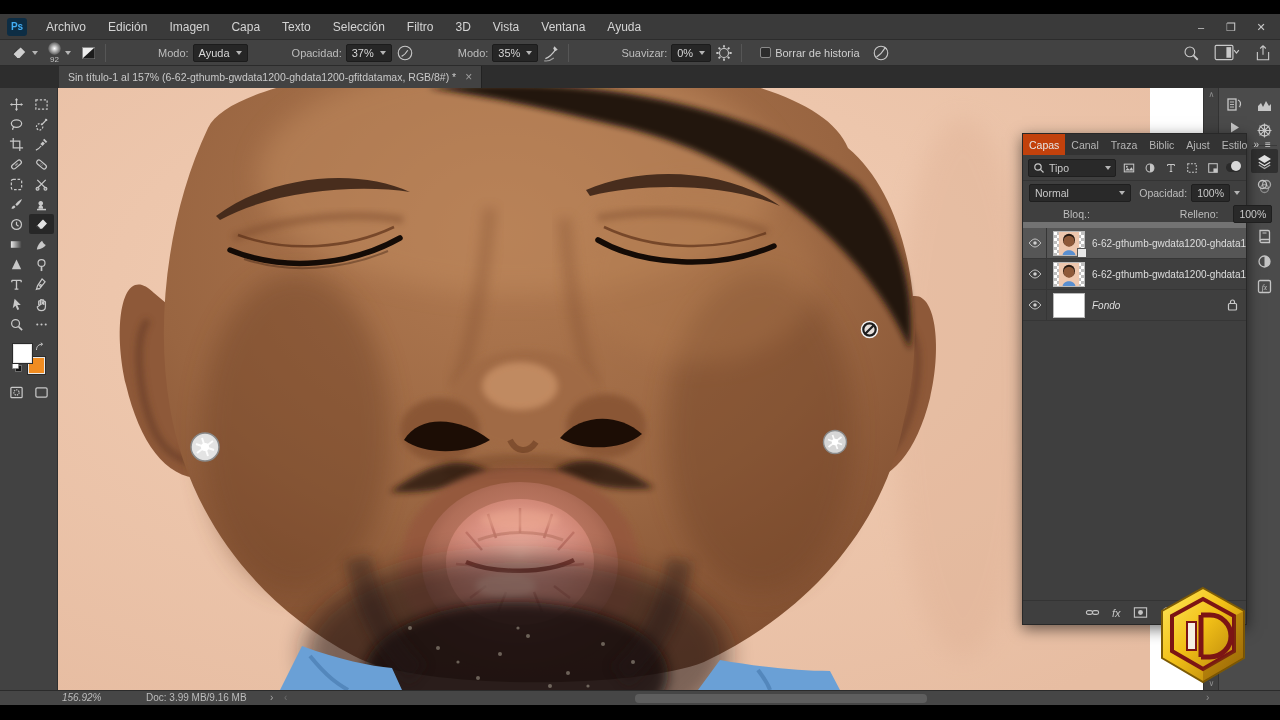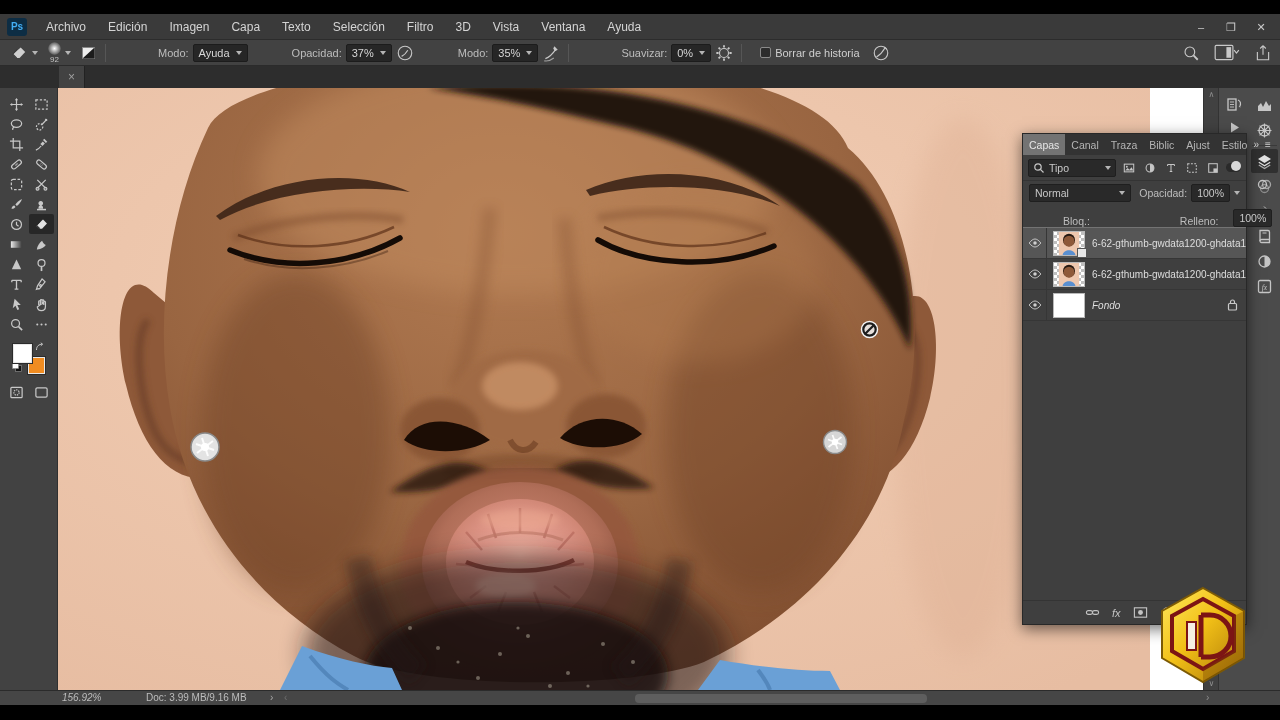--- a/index.html
+++ b/index.html
@@ -65,31 +65,31 @@
   .dock-icons { width:31px; padding-top:4px; }
   .dock-icons .db { width:27px; height:24px; margin:1px 2px; display:flex; align-items:center; justify-content:center; border-radius:2px; }
   .dock-icons .db.active { background:#303030; }
   .db svg { width:17px; height:17px; stroke:#cycyc; stroke:#c6c6c6; fill:none; stroke-width:1.3; }
   .dock-sep { height:1px; background:#3a3a3a; margin:3px 3px; }
 
   
   .layers-panel { position:absolute; left:1022px; top:45px; width:225px; height:492px; background:#3f3f3f; border:1px solid #282828; box-shadow:0 4px 14px rgba(0,0,0,.55); z-index:10; color:#c9c9c9; font-size:10.5px; }
   .lp-tabs { height:21px; background:#333333; display:flex; align-items:stretch; }
   .lp-tab { padding:0 6px; display:flex; align-items:center; color:#b5b5b5; }
-  .lp-tab.active { background:#737373; color:#e6e6e6; }
+  .lp-tab.active { background:#c2410c; color:#e6e6e6; }
   .lp-tabs-right { margin-left:auto; display:flex; align-items:center; gap:6px; padding-right:5px; color:#cfcfcf; font-size:10px; }
   .lp-filter { height:26px; display:flex; align-items:center; padding:0 5px; gap:5px; border-bottom:1px solid #343434; }
   .lp-search { background:#292929; border:1px solid #1f1f1f; border-radius:2px; height:18px; width:88px; display:flex; align-items:center; padding:0 4px; gap:4px; }
   .lp-ficon { width:16px; height:16px; display:flex; align-items:center; justify-content:center; }
   .lp-ficon svg, .lp-search svg { width:12px; height:12px; stroke:#c6c6c6; fill:none; stroke-width:1.2; }
   .lp-switch { margin-left:auto; width:15px; height:9px; background:#2a2a2a; border-radius:5px; position:relative; }
   .lp-switch::after { content:""; position:absolute; right:0px; top:-2px; width:10px; height:10px; background:#d8d8d8; border-radius:50%; }
   .lp-blend { height:24px; display:flex; align-items:center; padding:0 6px; gap:4px; }
   .lp-select { background:#292929; border:1px solid #1f1f1f; border-radius:2px; height:18px; display:flex; align-items:center; justify-content:space-between; padding:0 5px; }
-  .lp-lock { height:23px; display:flex; align-items:flex-end; padding:0 6px; gap:15px; border-bottom:1px solid #737373; }
+  .lp-lock { height:23px; display:flex; align-items:center; padding:0 6px; gap:15px; border-bottom:6px solid #737373; }
   .lp-lock svg { width:12px; height:12px; stroke:#c0c0c0; fill:none; stroke-width:1.2; }
   .lbl { color:#bdbdbd;margin-left:34px; }
   .lp-list { }
   .layer-row { height:31px; display:flex; align-items:center; border-bottom:1px solid #363636; background:#3f3f3f; }
   .layer-row.selected { background:#565656; }
   .eye-cell { width:24px; height:31px; display:flex; align-items:center; justify-content:center; border-right:1px solid #363636; }
   .eye-cell svg { width:14px; height:10px; stroke:#cfcfcf; fill:none; stroke-width:1.1; }
   .thumb { position:relative; width:32px; height:25px; margin:0 7px 0 6px; border:1px solid #b9b9b9; background:repeating-conic-gradient(#bfbfbf 0% 25%, #ffffff 0% 50%) 0 0 / 6px 6px; }
   .thumb svg { position:absolute; inset:0; width:100%; height:100%; }
   .thumb.white { background:#ffffff; }
@@ -245,20 +245,21 @@
           <svg viewBox="0 0 16 16">
               <path d="M3 7v7h10V7" stroke="#c8c8c8" fill="none"></path>
               <path d="M8 1.5v8M8 1.5L5.5 4M8 1.5L10.5 4" stroke="#c8c8c8" fill="none"></path>
             </svg>
         </span>
       </div>
     </div>
 
     <div class="tabbar">
       <div class="doc-tab">
+        <span>Sin título-1 al 157% (6-62-gthumb-gwdata1200-ghdata1200-gfitdatamax, RGB/8#) *</span>
         <span class="tab-close">×</span>
       </div>
     </div>
 
     <div class="workspace">
 
       <div class="toolbar">
         <div class="tools">
           <div class="tool">
               <svg viewBox="0 0 16 16">

